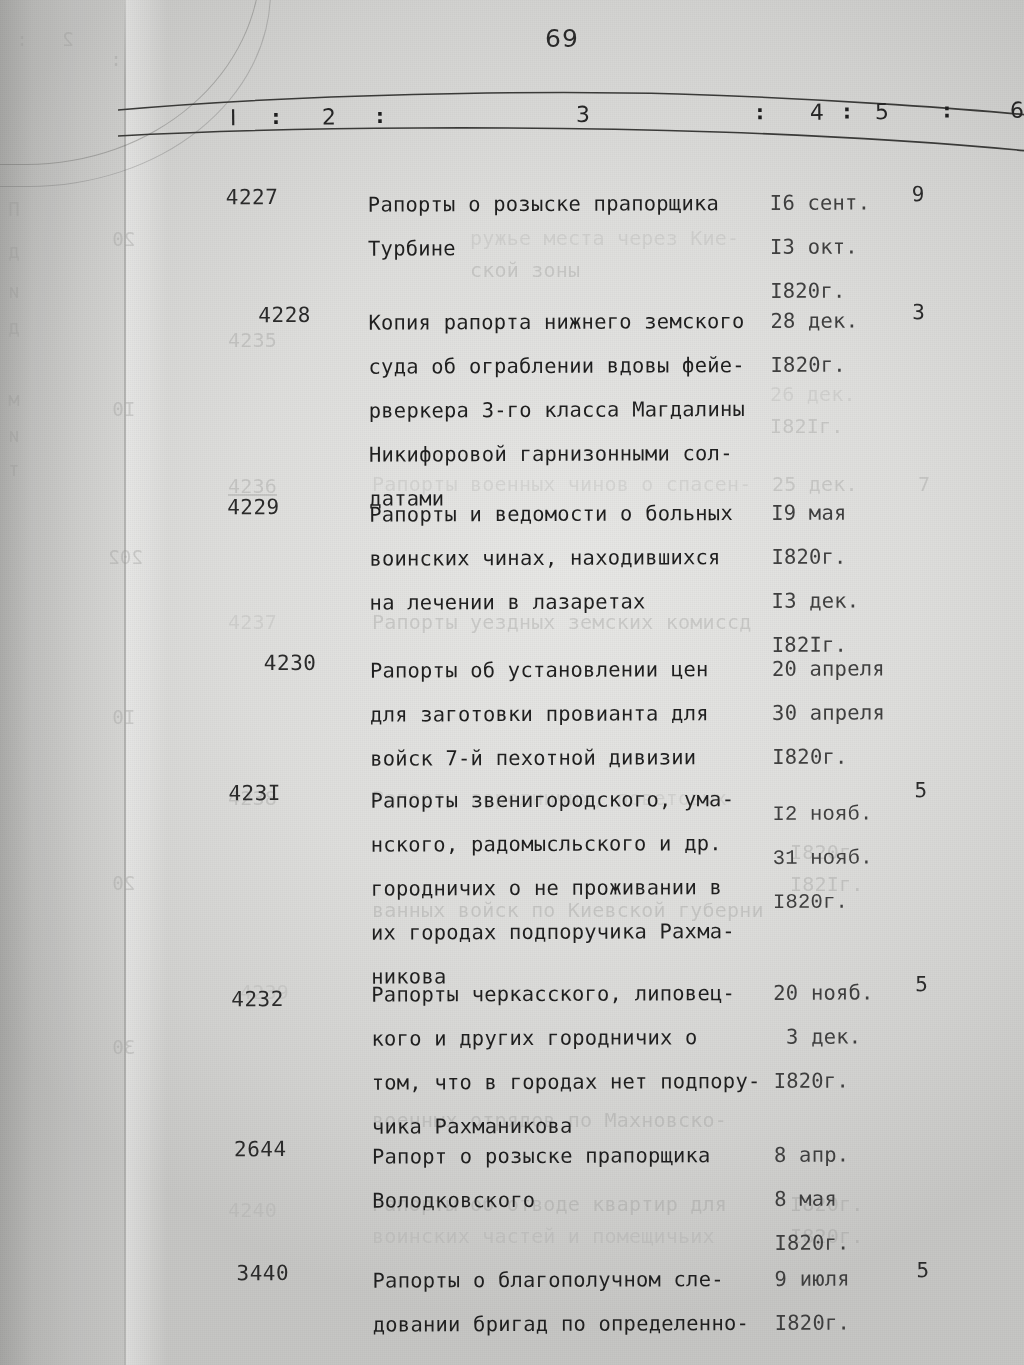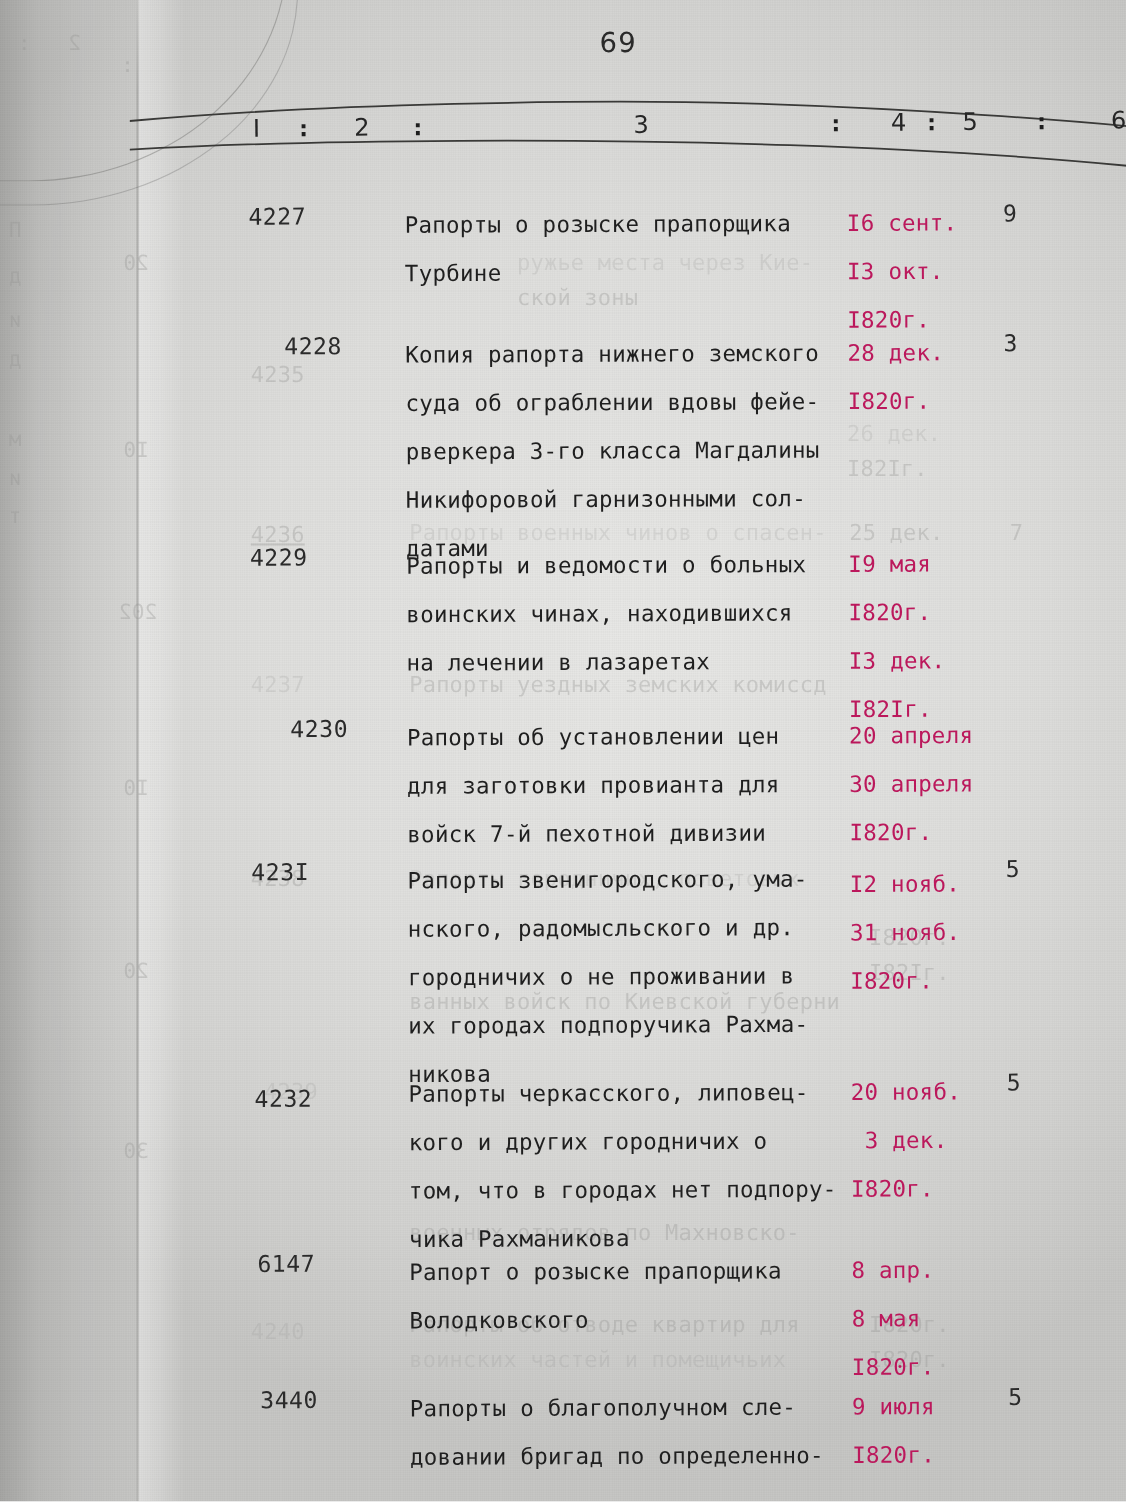--- a/index.html
+++ b/index.html
@@ -184,21 +184,21 @@
     letter-spacing: 0.2px;
     color: #1f1f1f;
   }
   .cell-desc div { white-space: pre; }
 
   .cell-dates {
     left: 772px;
     font-size: 20.5px;
     line-height: 44px;
     letter-spacing: 0.2px;
-    color: #be185d;
+    color: #404040;
   }
   .cell-dates div { white-space: pre; }
 
   .cell-count {
     left: 914px;
     font-size: 21px;
     color: #2b2b2b;
   }
 
   
@@ -346,31 +346,31 @@
           <div class="cell cell-dates" style="top: 0px;"><div>I9 мая</div><div>I820г.</div><div>I3 дек.</div><div>I82Iг.</div></div>
         </div>
         <div class="entry" style="top: 648px;">
           <div class="cell cell-id" style="left: 228px; top: 2px; margin-left: 36px;">4230</div>
           <div class="cell cell-desc" style="top: 0px;"><div>Рапорты об установлении цен</div><div>для заготовки провианта для</div><div>войск 7-й пехотной дивизии</div></div>
           <div class="cell cell-dates" style="top: 0px;"><div>20 апреля</div><div>30 апреля</div><div>I820г.</div></div>
         </div>
         <div class="entry" style="top: 778px;">
           <div class="cell cell-id" style="left: 228px; top: 2px;">423I</div>
           <div class="cell cell-desc" style="top: 0px;"><div>Рапорты звенигородского, ума-</div><div>нского, радомысльского и др.</div><div>городничих о не проживании в</div><div>их городах подпоручика Рахма-</div><div>никова</div></div>
-          <div class="cell cell-dates" style="top: 5px;"><div>I2 нояб.</div><div>31 нояб.</div><div>I820г.</div></div>
+          <div class="cell cell-dates" style="top: 16px; font-family: Liberation Mono, monospace;"><div>I2 нояб.</div><div>31 нояб.</div><div>I820г.</div></div>
           <div class="cell cell-count" style="top: 2px;">5</div>
         </div>
         <div class="entry" style="top: 972px;">
           <div class="cell cell-id" style="left: 230px; top: 14px;">4232</div>
           <div class="cell cell-desc" style="top: 0px;"><div>Рапорты черкасского, липовец-</div><div>кого и других городничих о</div><div>том, что в городах нет подпору-</div><div>чика Рахманикова</div></div>
           <div class="cell cell-dates" style="top: 0px;"><div>20 нояб.</div><div> 3 дек.</div><div>I820г.</div></div>
           <div class="cell cell-count" style="top: 2px;">5</div>
         </div>
         <div class="entry" style="top: 1134px;">
-          <div class="cell cell-id" style="left: 232px; top: 2px;">6147</div>
+          <div class="cell cell-id" style="left: 232px; top: 2px;">2644</div>
           <div class="cell cell-desc" style="top: 0px;"><div>Рапорт о розыске прапорщика</div><div>Володковского</div></div>
           <div class="cell cell-dates" style="top: 0px;"><div>8 апр.</div><div>8 мая</div><div>I820г.</div></div>
         </div>
         <div class="entry" style="top: 1258px;">
           <div class="cell cell-id" style="left: 234px; top: 2px;">3440</div>
           <div class="cell cell-desc" style="top: 0px;"><div>Рапорты о благополучном сле-</div><div>довании бригад по определенно-</div></div>
           <div class="cell cell-dates" style="top: 0px;"><div>9 июля</div><div>I820г.</div></div>
           <div class="cell cell-count" style="top: 2px;">5</div>
         </div>
       </div>

